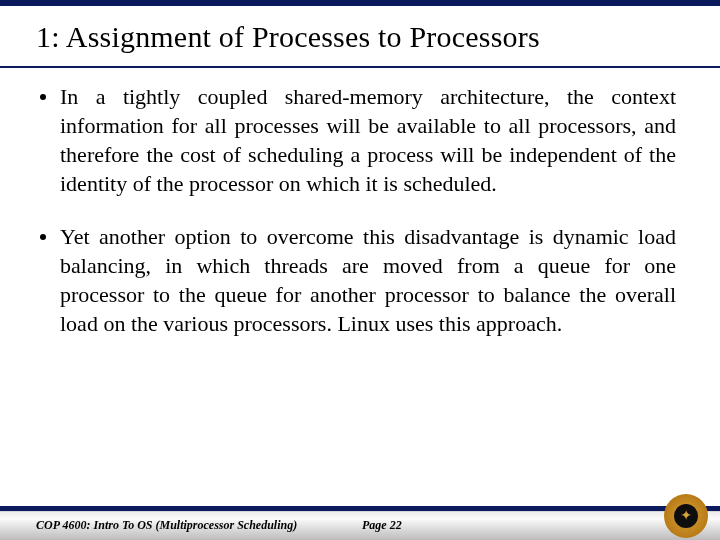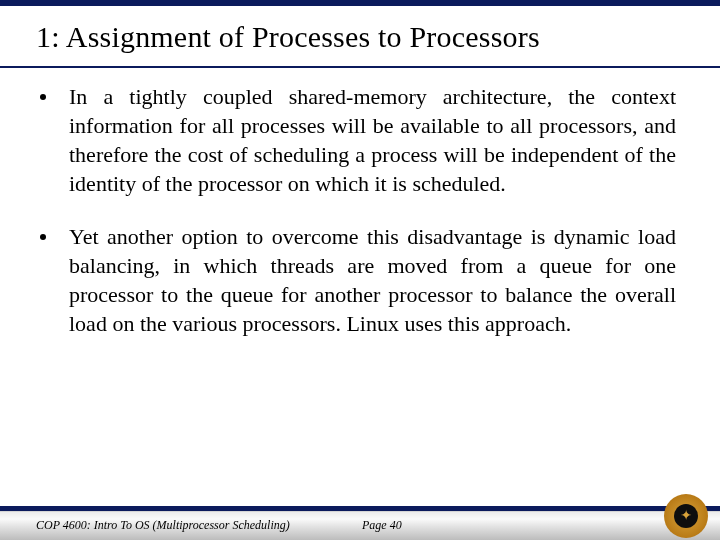--- a/index.html
+++ b/index.html
@@ -45,21 +45,20 @@
     margin-top: 12px;
     margin-right: 14px;
     flex: 0 0 auto;
   }
   .bullet-text {
     font-size: 22px;
     line-height: 1.32;
     color: #000;
     text-align: justify;
     text-justify: inter-word;
-    margin-left: 9px;
   }
   .footer {
     position: absolute;
     left: 0;
     bottom: 0;
     width: 720px;
     height: 34px;
   }
   .foot-bar-dark {
     position: absolute;
@@ -76,21 +75,21 @@
     width: 720px;
     height: 29px;
     background: linear-gradient(180deg, #ececec 0%, #fafafa 25%, #e0e0e0 55%, #bcbcbc 100%);
     border-top: 1px solid #d6d6d6;
   }
   .foot-text {
     position: absolute;
     top: 12px;
     font-family: "Times New Roman", Times, serif;
     font-size: 12px;
-    font-weight: normal;
+    font-weight: bold;
     font-style: italic;
     color: #000;
     white-space: nowrap;
   }
   .ft-course { left: 36px; }
   .ft-page   { left: 362px; }
   .ft-author { left: 492px; }
   .logo {
     position: absolute;
     right: 12px;
@@ -139,21 +138,21 @@
     <div class="bullet">
       <div class="dot"></div>
       <div class="bullet-text">Yet another option to overcome this disadvantage is dynamic load balancing, in which threads are moved from a queue for one processor to the queue for another processor to balance the overall load on the various processors.  Linux uses this approach.</div>
     </div>
   </div>
 
   <div class="footer">
     <div class="foot-bar-dark"></div>
     <div class="foot-bar-grad"></div>
     <div class="foot-text ft-course">COP 4600: Intro To OS  (Multiprocessor Scheduling)</div>
-    <div class="foot-text ft-page">Page 40</div>
+    <div class="foot-text ft-page">Page 22</div>
     <div class="logo">
       <div class="logo-outer">
         <div class="logo-inner">
           <span class="logo-star">✦</span>
         </div>
       </div>
     </div>
   </div>
 
 </div>

